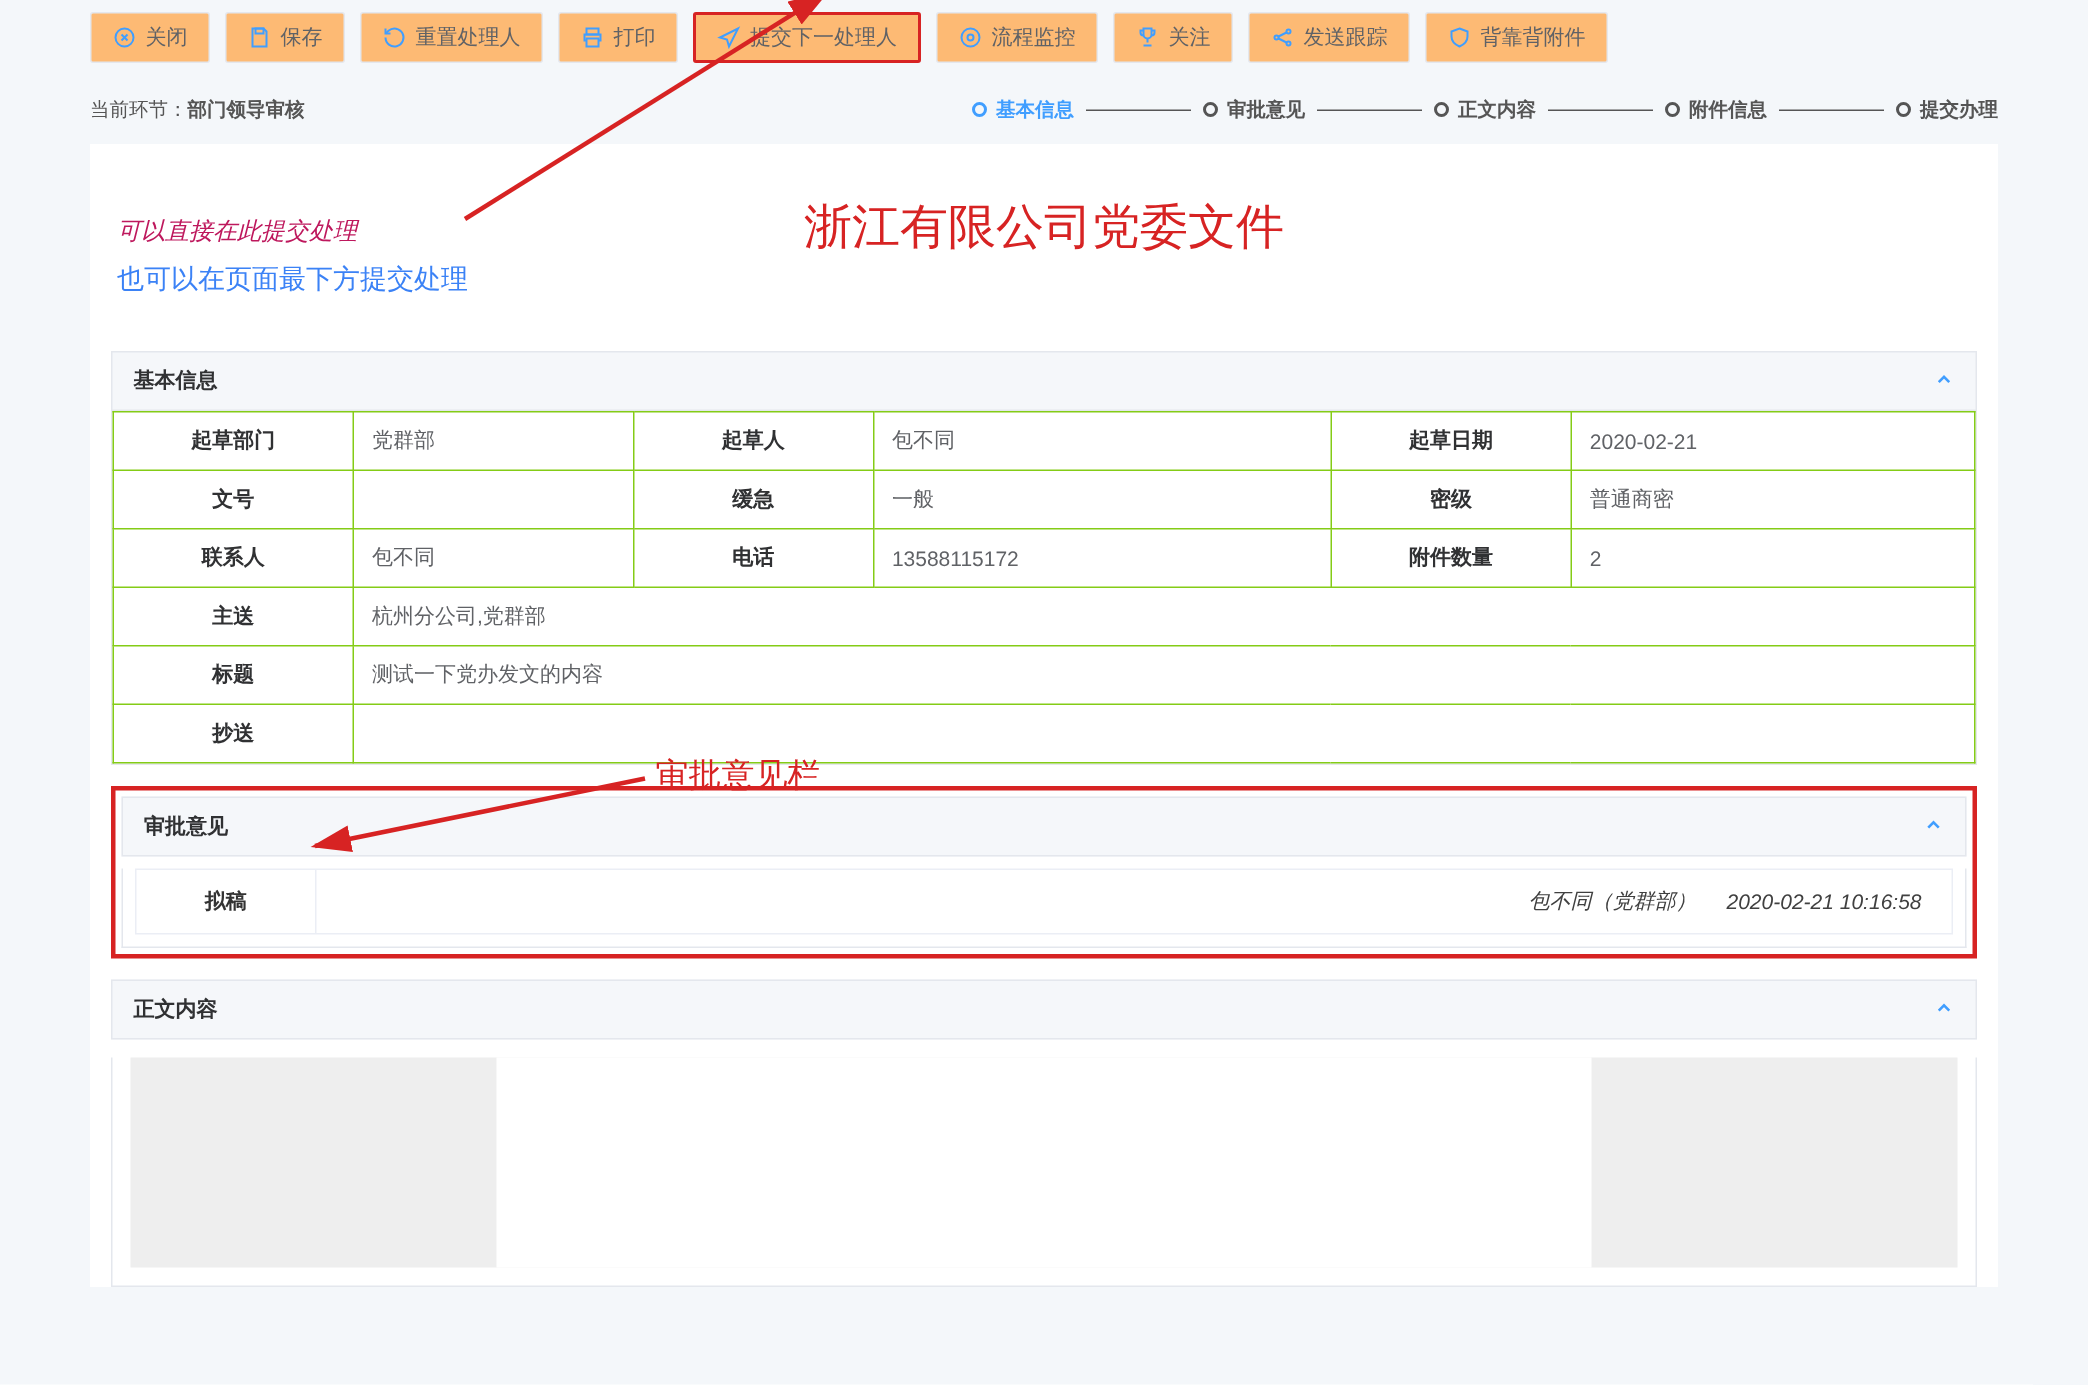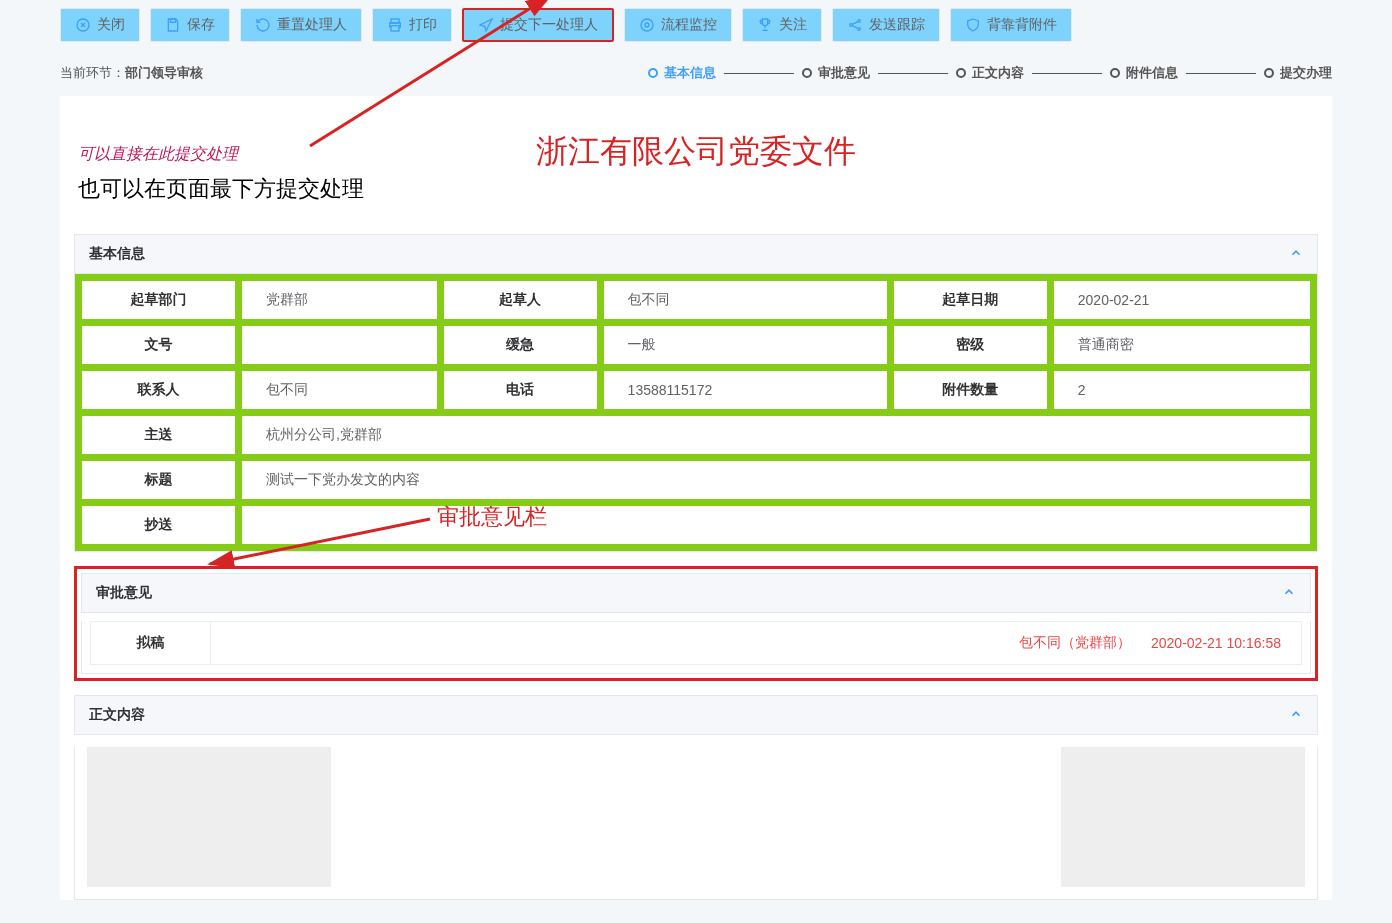--- a/index.html
+++ b/index.html
@@ -14,21 +14,21 @@
     display: flex;
     gap: 10px;
     padding: 8px 60px;
     background: #f4f7fa;
   }
   .btn {
     display: flex;
     align-items: center;
     gap: 6px;
     padding: 6px 14px;
-    background: #7dd3fc;
+    background: #fdba74;
     border: 1px solid #e4e7ed;
     border-radius: 2px;
     cursor: pointer;
     font-size: 14px;
     color: #606266;
   }
   .btn.highlighted {
     border: 2px solid #d72323;
   }
   .btn-icon { color: #409eff; width: 16px; height: 16px; }
@@ -77,22 +77,22 @@
   .anno-red1 {
     position: absolute;
     left: 18px; top: 48px;
     color: #be185d;
     font-size: 16px;
     font-style: italic;
   }
   .anno-red2 {
     position: absolute;
     left: 18px; top: 78px;
-    color: #000000;
-    font-size: 22px;
+    color: #3b82f6;
+    font-size: 18px;
   }
   .anno-red3 {
     position: absolute;
     left: 377px; top: 406px;
     color: #d72323;
     font-size: 22px;
   }
   .title-red {
     color: #d72323;
     font-size: 32px;
@@ -115,22 +115,22 @@
   }
   .panel-body {
     border: 1px solid #e4e7ed;
     border-top: none;
   }
   .panel.red-border { border: 3px solid #d72323; padding: 4px; }
   .chevron { color: #409eff; cursor: pointer; }
 
   .info-table { width: 100%; border-collapse: collapse; }
   .info-table td {
-    border: 7px solid #84cc16;
-    padding: 10px 24px;
+    border: 1px solid #84cc16;
+    padding: 10px 12px;
     font-size: 14px;
     color: #606266;
   }
   .info-table td.label {
     width: 160px;
     text-align: center;
     font-weight: 600;
     color: #303133;
   }
 
@@ -146,21 +146,22 @@
     border-right: 1px solid #ebeef5;
     font-weight: 600;
   }
   .approval-content {
     flex: 1;
     display: flex;
     justify-content: flex-end;
     align-items: center;
     gap: 20px;
     padding: 12px 20px;
-    color: #ef4444;
+    color: #404040;
+    font-style: italic;
   }
 
   .content-actions {
     display: flex;
     gap: 16px;
     padding: 10px 14px;
     border-bottom: 1px solid #ebeef5;
   }
   .content-link {
     color: #606266;

